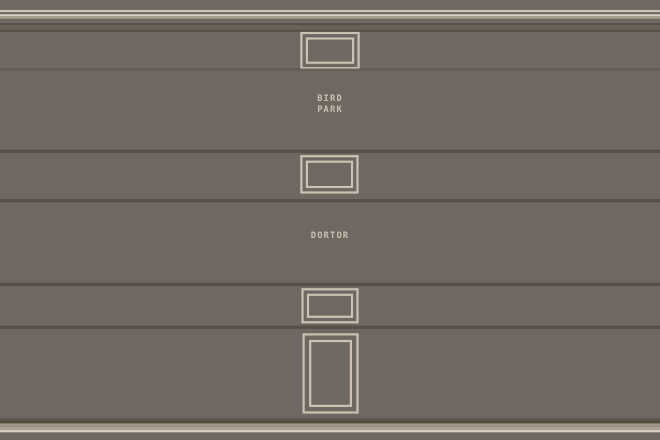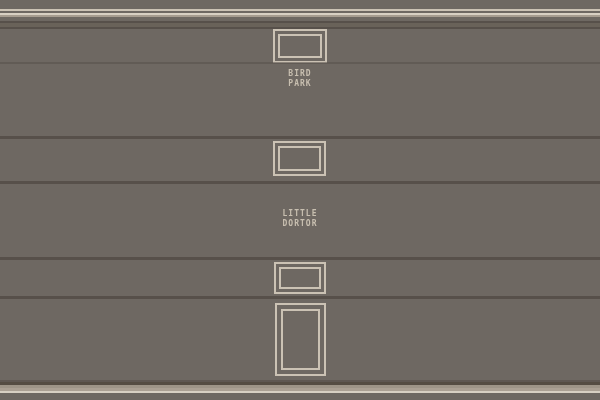--- a/index.html
+++ b/index.html
@@ -52,32 +52,31 @@
   <div class="hline c-light" style="top:9px;height:2px"></div>
   <div class="hline c-bright" style="top:13px;height:2px"></div>
   <div class="hline c-mid" style="top:15px;height:2px"></div>
   <div class="hline c-groove" style="top:21px;height:2px"></div>
   <div class="hline c-band" style="top:23px;height:4px"></div>
   <div class="hline c-groove" style="top:27px;height:2px"></div>
 
   <div class="window" style="left:273px;top:29px;width:54px;height:34px"></div>
   <div class="hline c-groove" style="top:62px;height:2px;opacity:.55"></div>
 
-  <div class="sign" style="top:69px">
+  <div class="sign" style="top:85px">
     <div>BIRD</div>
     <div>PARK</div>
   </div>
 
   <div class="hline c-groove" style="top:136px;height:3px"></div>
 
   <div class="window" style="left:273px;top:141px;width:53px;height:35px"></div>
   <div class="hline c-groove" style="top:181px;height:3px"></div>
 
   <div class="sign" style="top:209px">
-    <div>LITTLE</div>
     <div>DORTOR</div>
   </div>
 
   <div class="hline c-groove" style="top:257px;height:3px"></div>
 
   <div class="window" style="left:274px;top:262px;width:52px;height:32px"></div>
   <div class="hline c-groove" style="top:296px;height:3px"></div>
 
   <div class="window door" style="left:275px;top:303px;width:51px;height:73px"></div>
 

